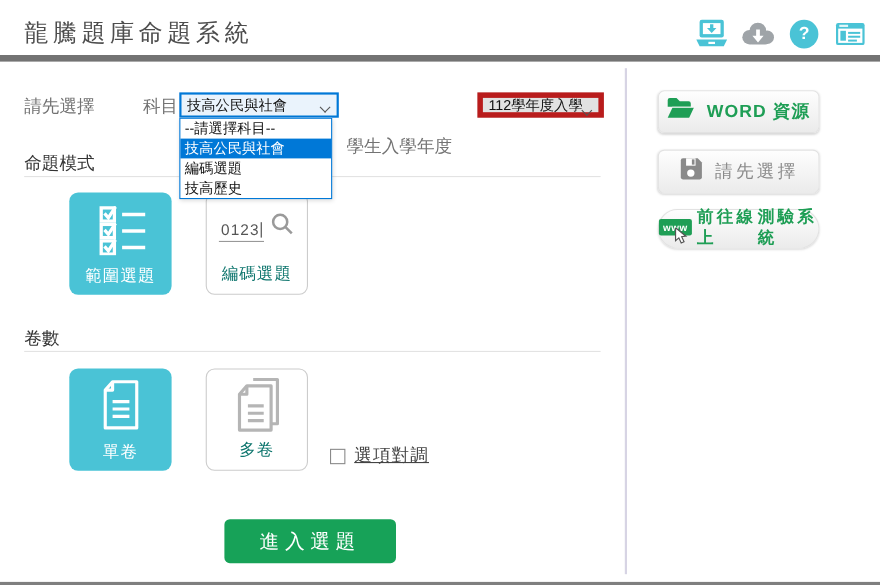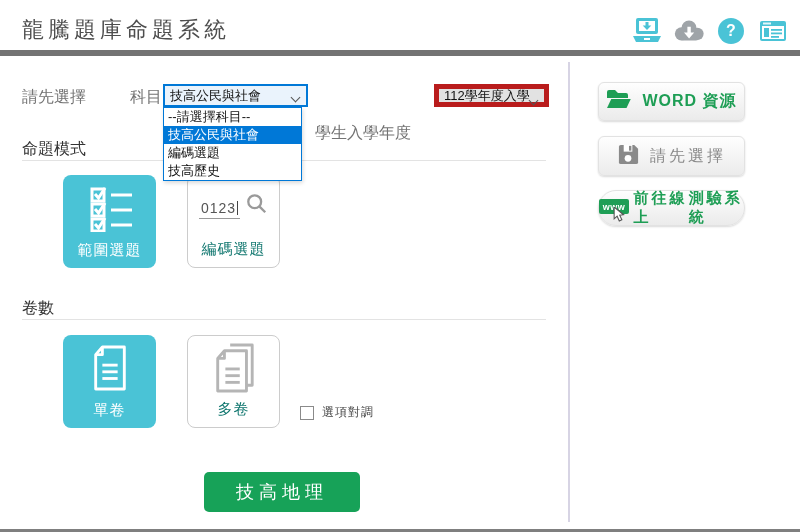--- a/index.html
+++ b/index.html
@@ -53,21 +53,21 @@
   .btn-multi { left:187px; top:335px; }
   .big-btn .icon-wrap { flex:1; display:flex; align-items:center; justify-content:center; }
 
   .code-input-row { display:flex; align-items:flex-end; gap:6px; margin-bottom:4px; }
   .code-field { display:flex; align-items:center; border-bottom:1px solid #999; padding:0 2px 2px 2px; }
   .code-value { font-size:14px; color:#555; letter-spacing:1px; }
   .caret { display:inline-block; width:1px; height:14px; background:#444; margin-left:1px; }
 
   .checkbox-row { position:absolute; left:300px; top:404px; display:flex; align-items:center; gap:8px; cursor:pointer; }
   .checkbox { width:14px; height:14px; border:1px solid #8a8a8a; background:#fff; }
-  .checkbox-label { font-size:12px; color:#444; letter-spacing:1px; }
+  .checkbox-label { font-size:16px; color:#444; letter-spacing:1px;text-decoration:underline; }
 
   .submit-btn { position:absolute; left:204px; top:472px; width:156px; height:40px; background:#17A258; border:none; border-radius:5px; color:#fff; font-size:18px; letter-spacing:5px; font-family:inherit; display:flex; align-items:center; justify-content:center; cursor:pointer; }
 
   
   .v-divider { position:absolute; left:568px; top:62px; width:2px; height:460px; background:#d7d4e4; }
   .side-btn { position:absolute; left:598px; width:147px; border:1px solid #e2e2e2; border-radius:6px;
               background:linear-gradient(180deg,#fefefe,#ebebeb); box-shadow:0 1px 2px rgba(0,0,0,0.15);
               display:flex; align-items:center; justify-content:center; gap:10px; cursor:pointer; }
   .sb-word { top:82px; height:39px; }
   .sb-record { top:136px; height:40px; }
@@ -222,21 +222,21 @@
     </svg>
   </div>
   <div class="btn-label">多卷</div>
 </div>
 
 <div class="checkbox-row">
   <span class="checkbox"></span>
   <span class="checkbox-label">選項對調</span>
 </div>
 
-<div class="submit-btn">技高地理</div>
+<div class="submit-btn">進入選題</div>
 
 <div class="v-divider"></div>
 
 <div class="side-btn sb-word">
   <span>
     <svg width="26" height="22" viewBox="0 0 26 22">
       <path d="M1 19 V3 q0 -2 2 -2 h6 l3 3 h8 q2 0 2 2 v3 h-21 Z" fill="#1E9E55"></path>
       <path d="M1 19 L5.5 9.5 H25 L20.5 19 Z" fill="#1E9E55"></path>
       <line x1="5" y1="9.5" x2="25" y2="9.5" stroke="#f6f6f6" stroke-width="1"></line>
     </svg>

